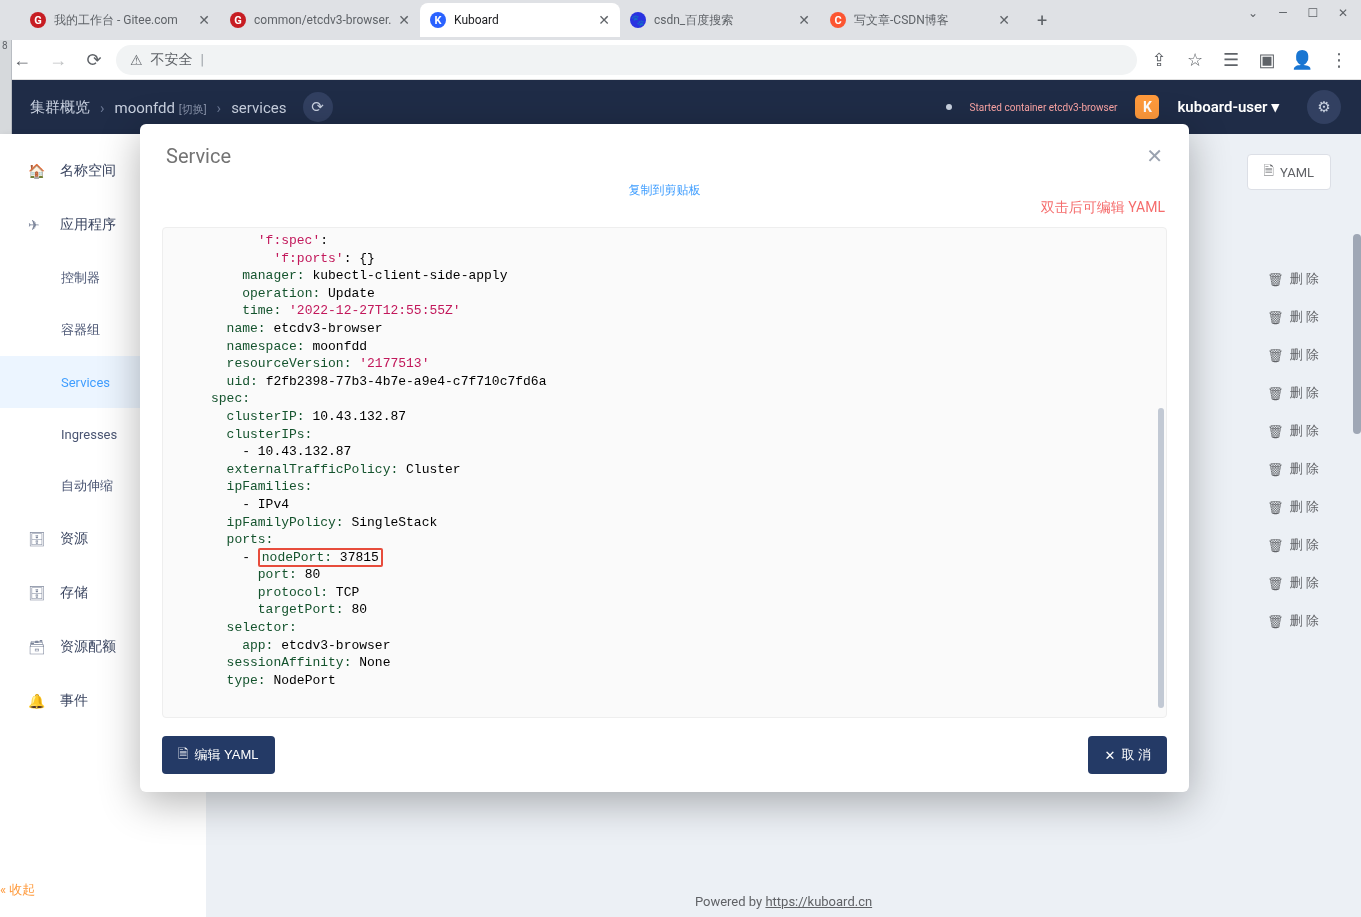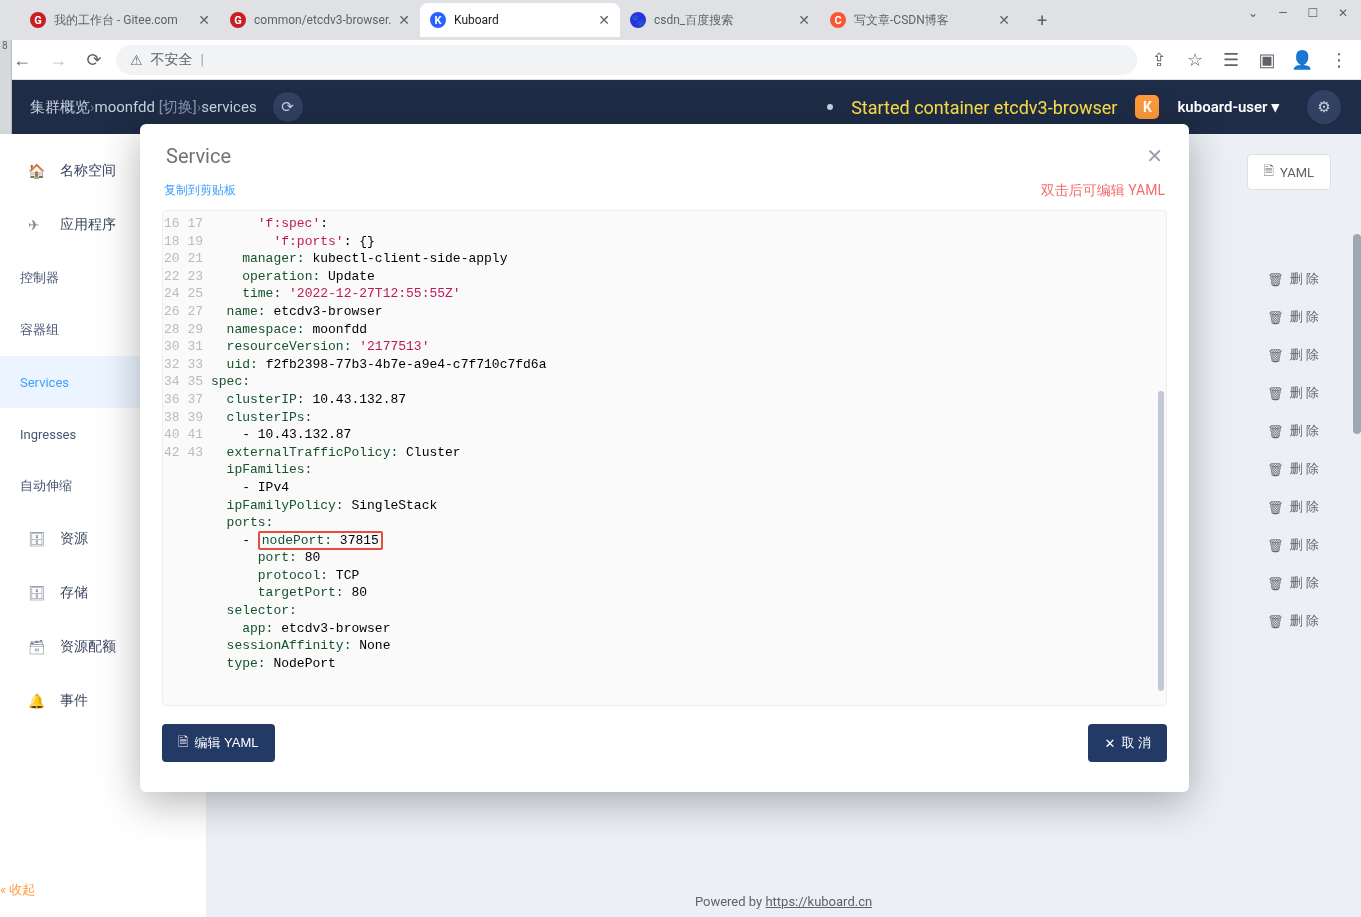--- a/index.html
+++ b/index.html
@@ -20,52 +20,52 @@
     .addr { height: 40px; background: #fff; display:flex; align-items:center; padding: 0 8px; border-bottom:1px solid #e0e0e0; gap:8px; }
     .addr .navicon { width:28px; height:28px; display:flex; align-items:center; justify-content:center; color:#5f6368; cursor:pointer; font-size:18px; }
     .urlbar { flex:1; height:30px; background:#f1f3f4; border-radius:15px; display:flex; align-items:center; padding:0 14px; font-size:14px; color:#5f6368; }
     .urlbar .warn { margin-right:8px; }
     .urlbar .label { color:#5f6368; margin-right:8px; }
     .urlbar .url { color:#202124; }
     .addr-right { display:flex; gap:8px; align-items:center; }
 
     
     .kuboard-header { height:54px; background:#1f2c47; color:#c9d1e0; display:flex; align-items:center; padding:0 20px 0 30px; font-size:15px; }
-    .kuboard-header .bc { display:flex; align-items:flex-start; gap:0; }
+    .kuboard-header .bc { display:flex; align-items:flex-end; gap:10px; }
     .kuboard-header .bc .sep { color:#6b7895; }
-    .kuboard-header .switch { font-size:15px; color:#8a94ab; }
+    .kuboard-header .switch { font-size:11px; color:#8a94ab; }
     .refresh-circle { width:30px; height:30px; border-radius:50%; background:#324061; display:flex; align-items:center; justify-content:center; margin-left:16px; color:#c9d1e0; }
     .header-right { margin-left:auto; display:flex; align-items:center; gap:18px; }
     .status-dot { width:6px; height:6px; border-radius:50%; background:#c9d1e0; }
-    .status-msg { font-size:18px; color:#fde047; }
+    .status-msg { font-size:10px; color:#fca5a5; }
     .k-badge { width:24px; height:24px; border-radius:5px; background:#ff9a3c; color:#fff; font-weight:bold; display:flex; align-items:center; justify-content:center; font-size:14px;}
     .user { font-weight:600; color:#fff; display:flex; align-items:center; gap:4px;}
     .gear { width:34px; height:34px; border-radius:50%; background:#324061; display:flex; align-items:center; justify-content:center; margin-left:10px;}
 
     
     .main-wrap { display:flex; height: calc(917px - 40px - 40px - 54px); }
     .sidebar { width:206px; background:#fff; box-shadow: 2px 0 6px rgba(0,0,0,0.06); display:flex; flex-direction:column; padding-top:10px; font-size:14px; color:#3a4560; position:relative; }
     .sb-item { height:54px; display:flex; align-items:center; padding-left:28px; cursor:pointer; color:#3a4560; }
-    .sb-item.indent { padding-left:20px; font-size:13px; color:#4a5573; height:52px;}
+    .sb-item.indent { padding-left:61px; font-size:13px; color:#4a5573; height:52px;}
     .sb-item .ico { width:20px; margin-right:12px; color:#7e879c; }
     .sb-item.selected { background:#ecf5ff; color:#409eff; }
     .sb-collapse { position:absolute; bottom:18px; width:100%; text-align:left; color:#ff9a3c; font-size:13px; cursor:pointer;}
 
     .content-bg { flex:1; background:#ecf0f5; position:relative; }
     .yaml-btn { position:absolute; right:30px; top:20px; padding:6px 16px; border:1px solid #dcdfe6; border-radius:4px; background:#fff; color:#606266; font-size:13px; display:flex; align-items:center; gap:6px;}
     .delete-col { position:absolute; right:42px; top:136px; display:flex; flex-direction:column; gap:20px; }
     .del-item { color:#606266; font-size:13px; display:flex; align-items:center; gap:6px; cursor:pointer; }
     .right-scrollbar { position:absolute; right:0; top:100px; width:8px; height:200px; background:#9fa7b5; border-radius:4px; }
     .footer { position:absolute; bottom:8px; width:100%; text-align:center; font-size:13px; color:#606266;}
     .footer a { color:#606266; text-decoration:underline;}
     .modal { position:absolute; left:140px; top:124px; width:1049px; height:668px; background:#fff; border-radius:6px; box-shadow:0 10px 40px rgba(0,0,0,0.3); display:flex; flex-direction:column; }
     .modal-head { padding:20px 26px 8px; display:flex; align-items:center; }
     .modal-title { font-size:20px; color:#737373; flex:1; }
     .modal-close { color:#9aa2af; font-size:20px; cursor:pointer; }
-    .modal-sub { display:flex; padding: 6px 24px 6px; align-items:flex-start; }
+    .modal-sub { display:flex; padding: 6px 24px 6px; align-items:center;flex-direction:column; }
     .copy-link { color:#409eff; font-size:12px; cursor:pointer; }
     .edit-hint { margin-left:auto; color:#f56c6c; font-size:14px; }
 
     .code-box { margin: 4px 22px 10px; background:#fafafa; border-radius:4px; border:1px solid #eee; height:496px; position:relative; font-family: Consolas, "Courier New", monospace; font-size:13px; overflow:hidden;}
     .code-scroll { position:absolute; right:2px; top:180px; width:6px; height:300px; background:#c2c9d4; border-radius:3px;}
     .gutter { position:absolute; left:0; top:4px; width:48px; text-align:right; color:#bbb; padding-right:8px; line-height:17.6px; user-select:none;}
     .code-lines { position:absolute; left:48px; top:4px; right:16px; line-height:17.6px; white-space:pre; }
     .tok-k { color:#14532d; }
     .tok-q { color:#c2185b;margin-top:37px; }
     .hl-box { border:2px solid #e74c3c; border-radius:2px; padding:0 2px;}
@@ -263,49 +263,20 @@
 <div class="modal">
   <div class="modal-head">
     <div class="modal-title">Service</div>
     <div class="modal-close">✕</div>
   </div>
   <div class="modal-sub">
     <span class="copy-link">复制到剪贴板</span>
     <span class="edit-hint">双击后可编辑 YAML</span>
   </div>
   <div class="code-box">
-    <div class="gutter" id="gutter">16
-17
-18
-19
-20
-21
-22
-23
-24
-25
-26
-27
-28
-29
-30
-31
-32
-33
-34
-35
-36
-37
-38
-39
-40
-41
-42
-43
-</div>
     <div class="code-lines" id="codelines"><div>      <span class="tok-q">'f:spec'</span>:</div><div>        <span class="tok-q">'f:ports'</span>: {}</div><div>    <span class="tok-k">manager:</span> kubectl-client-side-apply</div><div>    <span class="tok-k">operation:</span> Update</div><div>    <span class="tok-k">time:</span> <span class="tok-q">'2022-12-27T12:55:55Z'</span></div><div>  <span class="tok-k">name:</span> etcdv3-browser</div><div>  <span class="tok-k">namespace:</span> moonfdd</div><div>  <span class="tok-k">resourceVersion:</span> <span class="tok-q">'2177513'</span></div><div>  <span class="tok-k">uid:</span> f2fb2398-77b3-4b7e-a9e4-c7f710c7fd6a</div><div><span class="tok-k">spec:</span></div><div>  <span class="tok-k">clusterIP:</span> 10.43.132.87</div><div>  <span class="tok-k">clusterIPs:</span></div><div>    - 10.43.132.87</div><div>  <span class="tok-k">externalTrafficPolicy:</span> Cluster</div><div>  <span class="tok-k">ipFamilies:</span></div><div>    - IPv4</div><div>  <span class="tok-k">ipFamilyPolicy:</span> SingleStack</div><div>  <span class="tok-k">ports:</span></div><div>    - <span class="hl-box"><span class="tok-k">nodePort:</span> 37815</span></div><div>      <span class="tok-k">port:</span> 80</div><div>      <span class="tok-k">protocol:</span> TCP</div><div>      <span class="tok-k">targetPort:</span> 80</div><div>  <span class="tok-k">selector:</span></div><div>    <span class="tok-k">app:</span> etcdv3-browser</div><div>  <span class="tok-k">sessionAffinity:</span> None</div><div>  <span class="tok-k">type:</span> NodePort</div><div>&nbsp;</div><div>&nbsp;</div></div>
     <div class="code-scroll"></div>
   </div>
   <div class="modal-foot">
     <button class="btn btn-primary">
         <span>🗎</span>
         <span>编辑 YAML</span>
       </button>
     <button class="btn btn-cancel">
         <span>✕</span>

